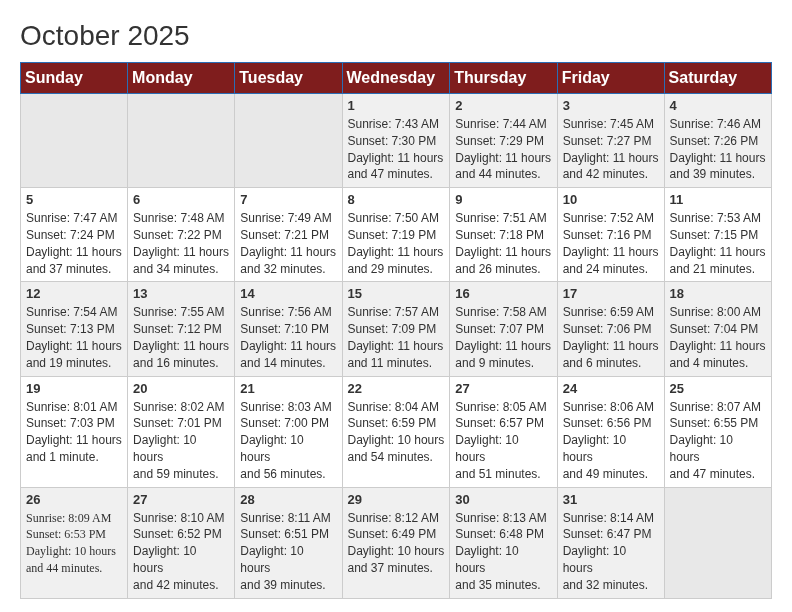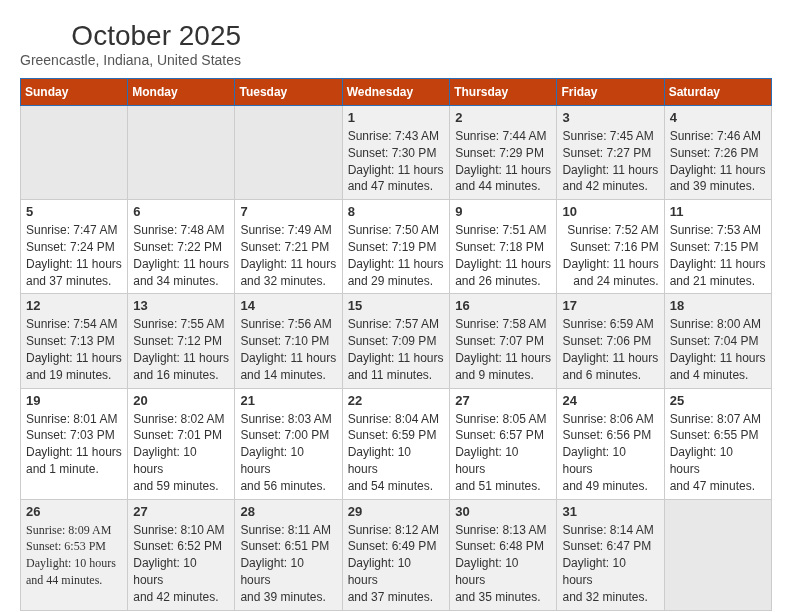--- a/index.html
+++ b/index.html
@@ -43,25 +43,25 @@
     .location {
       font-size: 14px;
       color: #555;
     }
     .calendar {
       width: 100%;
       border-collapse: collapse;
       font-size: 11px;
     }
     .calendar th {
-      background-color: #c2410c;
+      background-color: #7f1d1d;
       color: #fff;
       padding: 6px 4px;
       text-align: left;
-      font-size: 12px;
+      font-size: 16px;
       font-weight: bold;
       border: 1px solid #2a6db5;
     }
     .calendar td {
       border: 1px solid #ccc;
       vertical-align: top;
       padding: 4px 5px;
       width: 108px;
       min-height: 80px;
       background: #fff;
@@ -86,21 +86,20 @@
     .row-shade td.empty {
       background: #e8e8e8;
     }
   </style>
 </head>
 <body>
 
 <div class="header">
   <div class="title-block">
     <div class="month-title">October 2025</div>
-    <div class="location">Greencastle, Indiana, United States</div>
   </div>
 </div>
 
 <table class="calendar">
   <thead>
     <tr>
     <th>Sunday</th>
         <th>Monday</th>
         <th>Tuesday</th>
         <th>Wednesday</th>
@@ -174,21 +173,21 @@
         </td>
         <td>
           <div class="day-num">9</div>
           <div class="day-info" style="white-space: pre-line;">Sunrise: 7:51 AM
 Sunset: 7:18 PM
 Daylight: 11 hours
 and 26 minutes.</div>
         </td>
         <td>
           <div class="day-num">10</div>
-          <div class="day-info" style="white-space: pre-line; text-align: right;">Sunrise: 7:52 AM
+          <div class="day-info" style="white-space: pre-line;">Sunrise: 7:52 AM
 Sunset: 7:16 PM
 Daylight: 11 hours
 and 24 minutes.</div>
         </td>
         <td>
           <div class="day-num">11</div>
           <div class="day-info" style="white-space: pre-line;">Sunrise: 7:53 AM
 Sunset: 7:15 PM
 Daylight: 11 hours
 and 21 minutes.</div>

